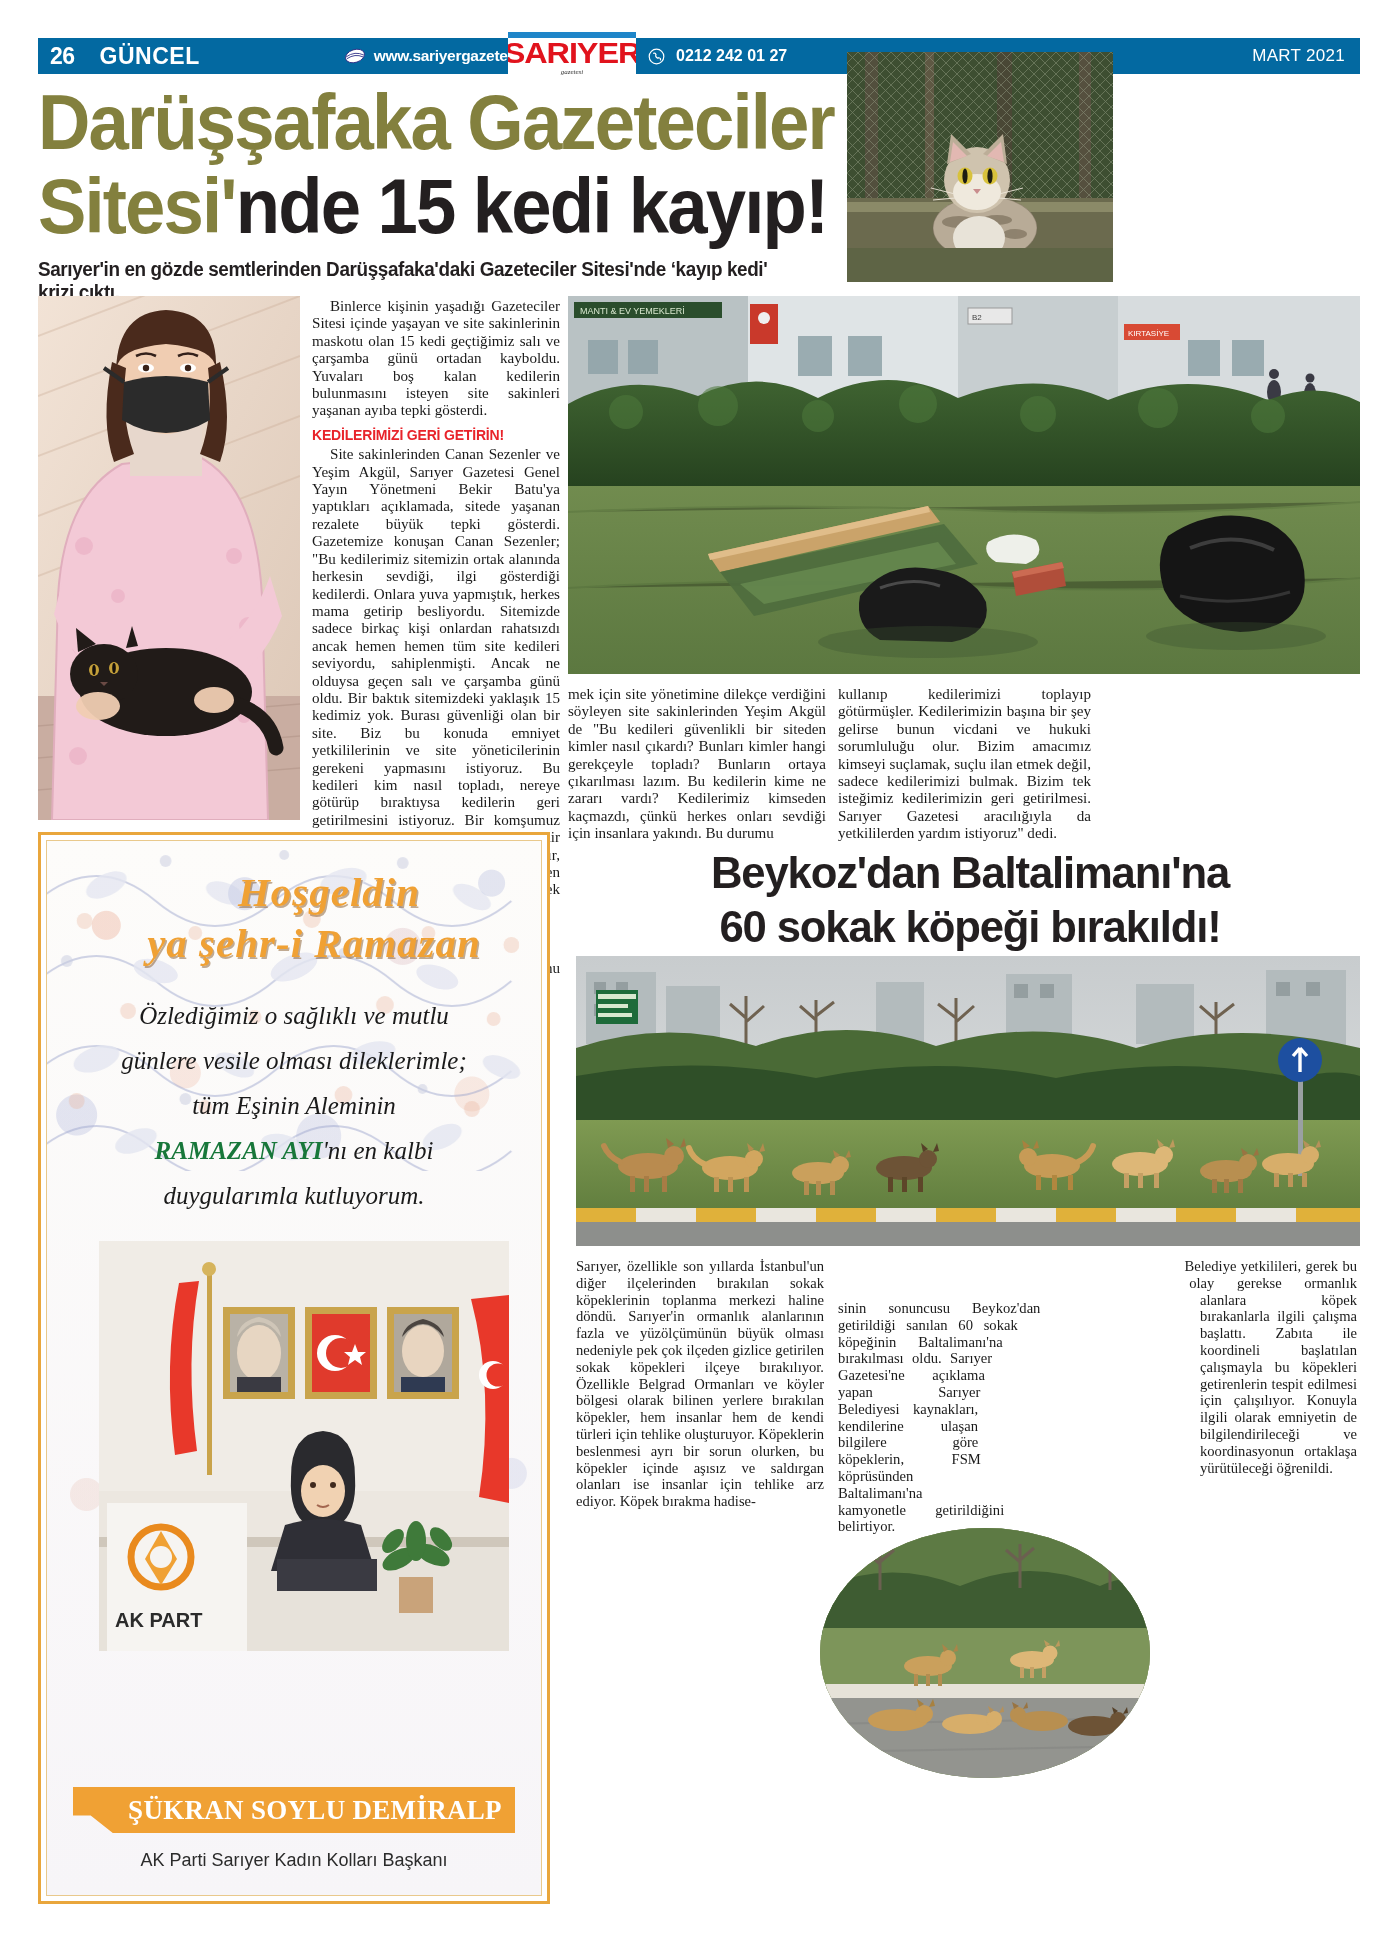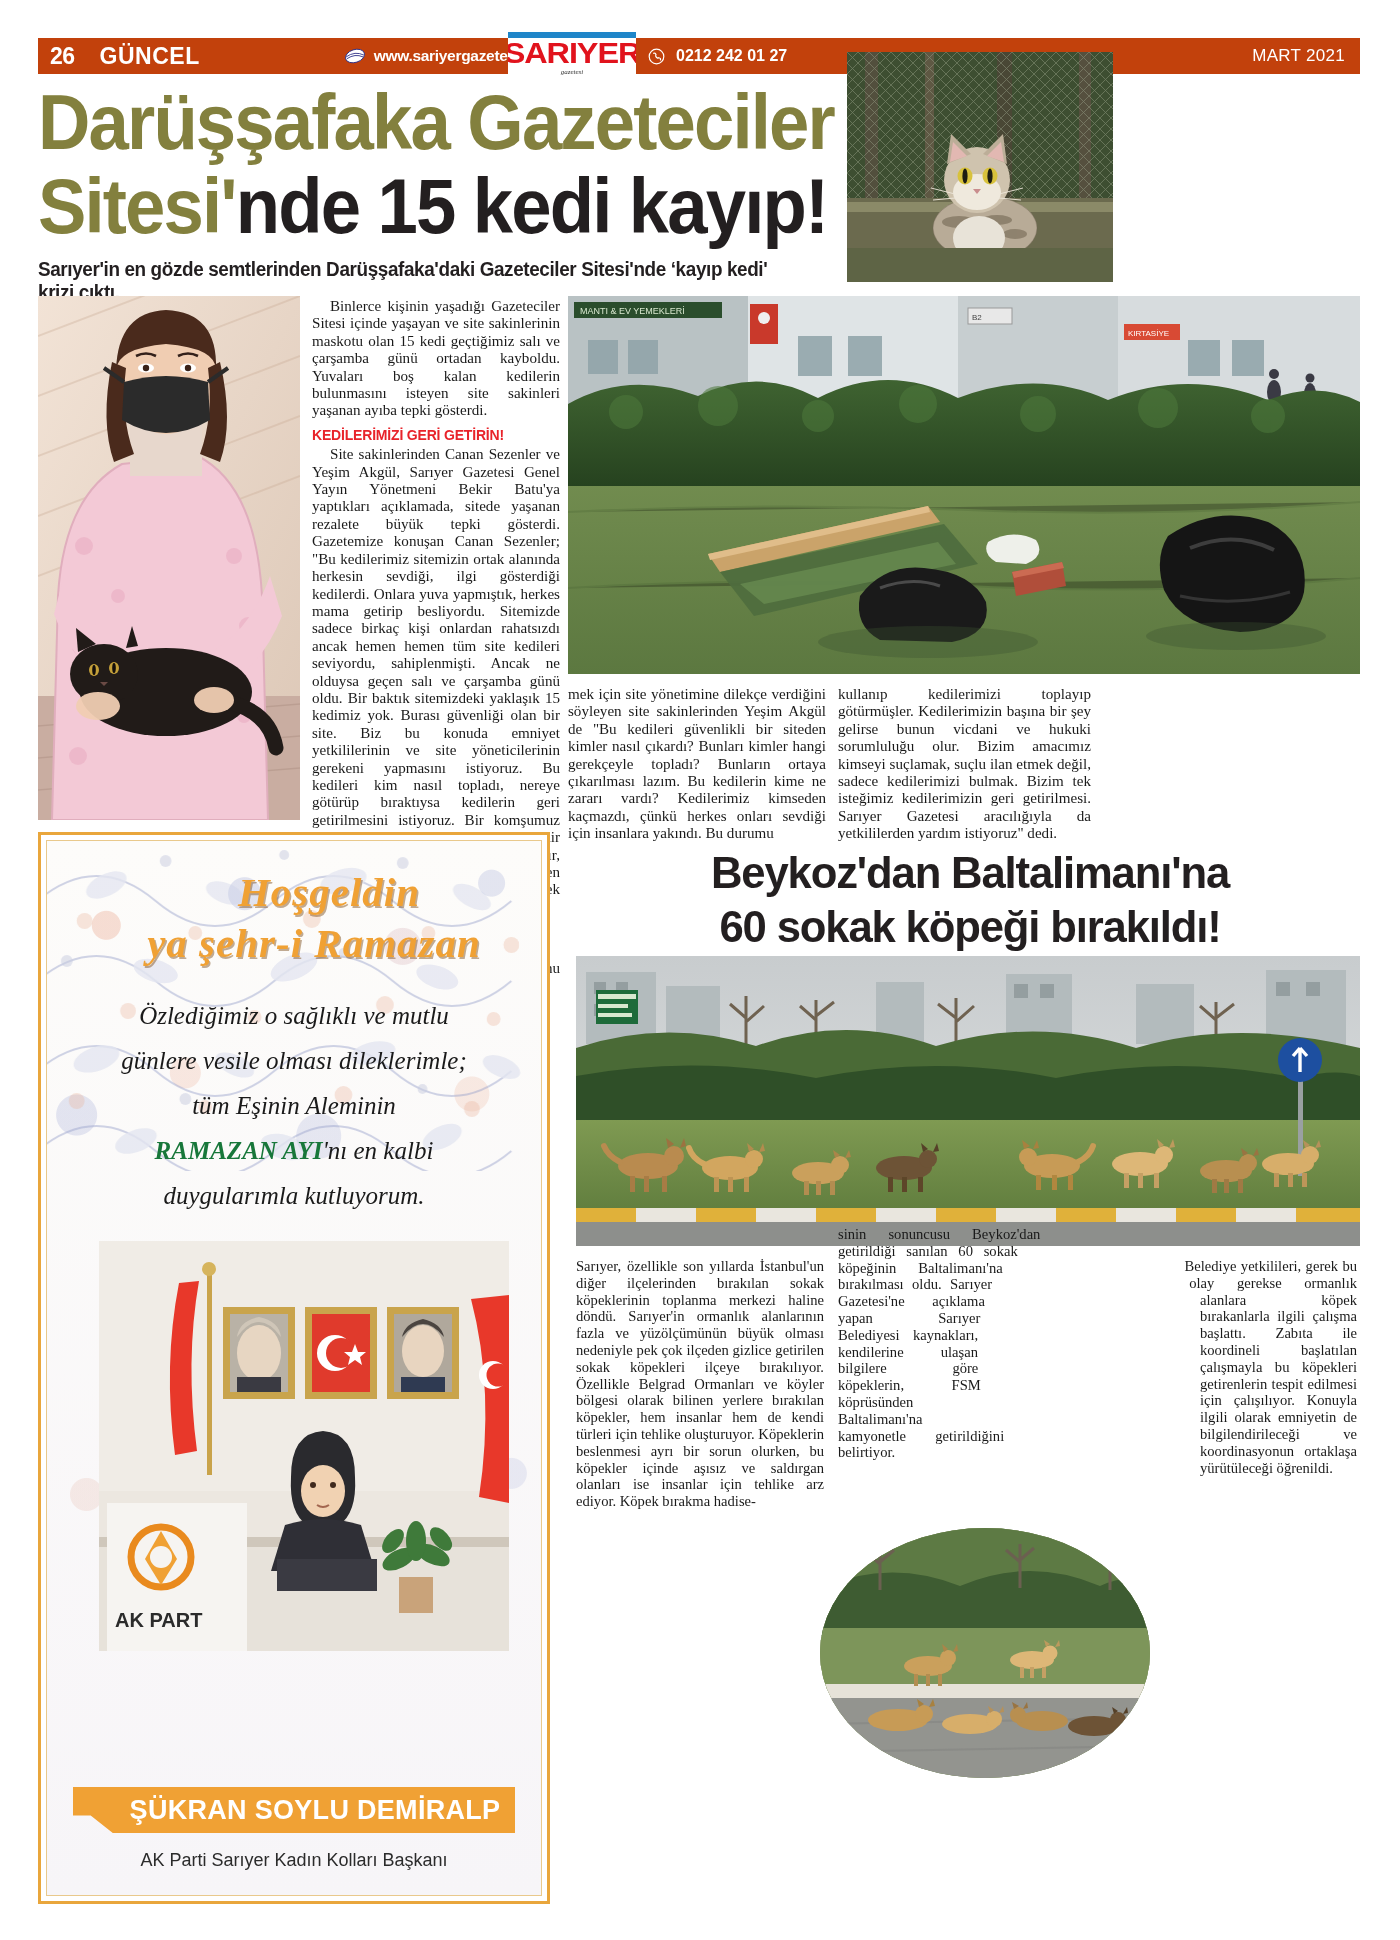--- a/index.html
+++ b/index.html
@@ -20,21 +20,21 @@
     width: 1400px;
     height: 1940px;
     background: #fff;
   }
 
   
   .masthead {
     position: absolute;
     left: 38px; top: 38px;
     width: 1322px; height: 36px;
-    background: #c2410c;
+    background: #0369a1;
     display: flex;
     align-items: center;
   }
   .mh-accentbar {
     position: absolute;
     left: 38px; top: 38px;
     width: 8px; height: 36px;
     background: #2e2f86;
   }
   .page-number {
@@ -308,21 +308,21 @@
     background: #f0a134;
     border-radius: 0 0 0 0;
     display: flex;
     align-items: center;
     justify-content: center;
     z-index: 5;
     clip-path: polygon(0 0, 100% 0, 100% 100%, 9% 100%, 4% 62%, 0 62%);
   }
   .ad-name {
     color: #ffffff;
-    font-family: Liberation Sans, sans-serif;
+    font-family: Liberation Serif, serif;
     font-weight: bold;
     font-size: 27px;
     letter-spacing: 0.3px;
     padding-left: 42px;
   }
   .ad-title {
     position: absolute;
     left: 0; bottom: 24px;
     width: 100%;
     text-align: center;
@@ -350,21 +350,21 @@
 
   .photo-dogs {
     position: absolute;
     left: 576px; top: 956px;
     width: 784px; height: 290px;
     overflow: hidden;
     background: #6e8450;
   }
 
   .col-d { left: 576px; top: 1258px; width: 248px; font-size: 14.6px; line-height: 16.8px;}
-  .col-e { left: 838px; top: 1226px; width: 248px; font-size: 14.6px; line-height: 16.8px;}
+  .col-e { left: 838px; top: 1300px; width: 248px; font-size: 14.6px; line-height: 16.8px;}
   .col-f { left: 1104px; top: 1258px; width: 253px; font-size: 14.6px; line-height: 16.8px;}
 
   .photo-dogs2 {
     position: absolute;
     left: 820px; top: 1528px;
     width: 330px; height: 250px;
     border-radius: 50%;
     overflow: hidden;
     background: #6b7a52;
     z-index: 3;

